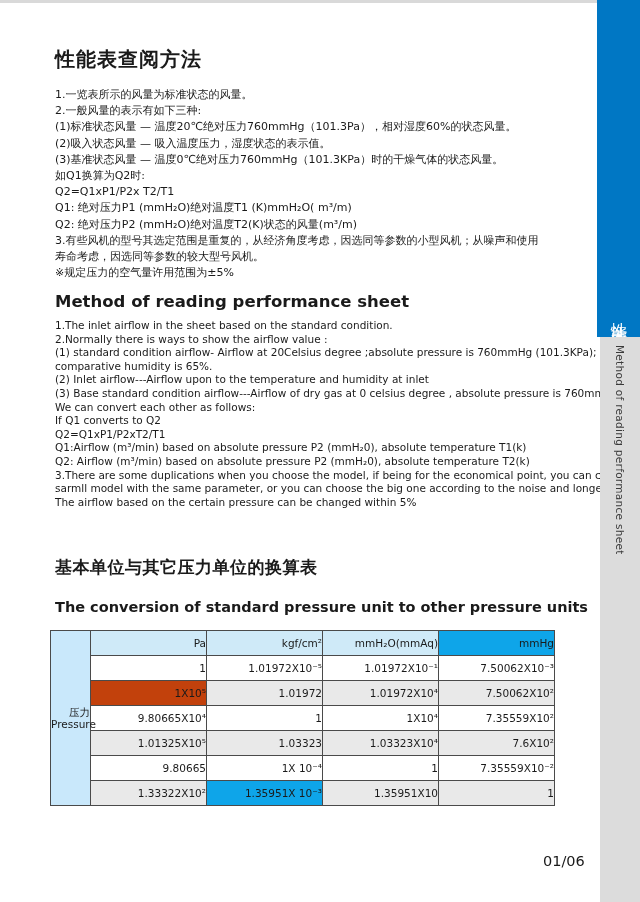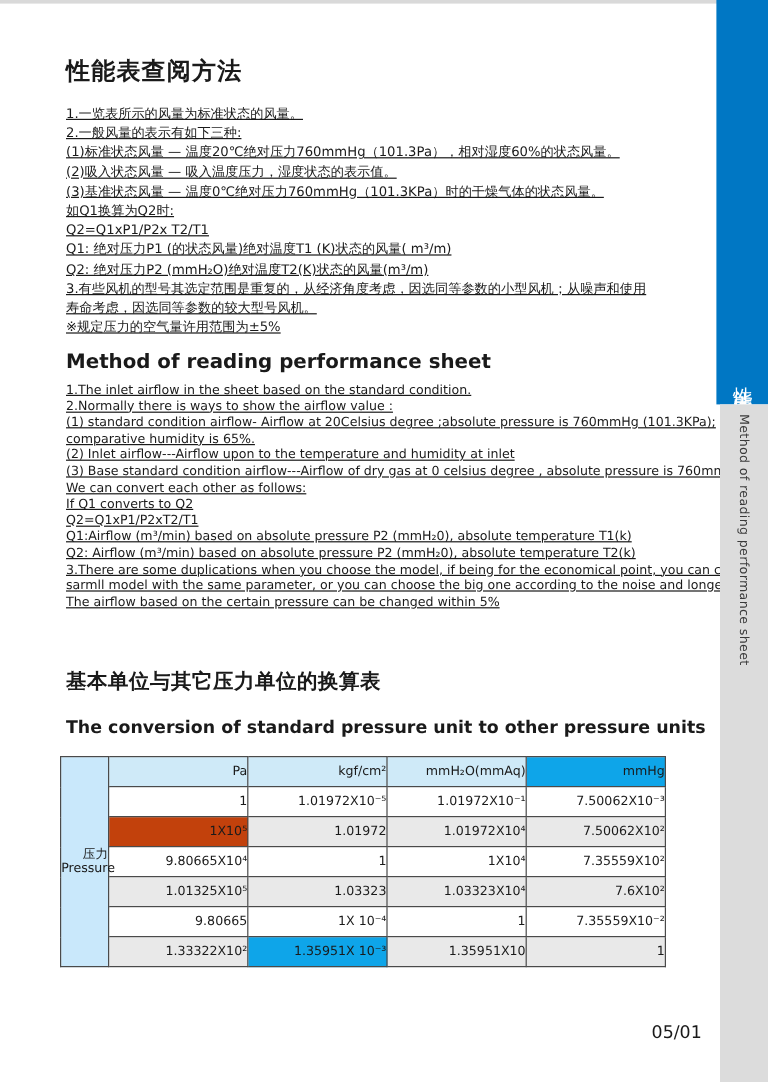--- a/index.html
+++ b/index.html
@@ -12,21 +12,21 @@
     overflow:hidden;
   }
   .page { position:absolute; inset:0; background:#fff; }
   .top-strip { position:absolute; top:0; left:0; width:640px; height:3px; background:#d9d9d9; }
 
   
   .title-cn {
     position:absolute; left:55px; top:46px;
     font-size:20px; font-weight:bold; letter-spacing:1px; margin:0;
   }
-  .para { position:absolute; left:55px; white-space:nowrap;text-decoration:underline; }
+  .para { position:absolute; left:55px; white-space:nowrap; }
   .para-cn { top:87px; font-size:11px; line-height:16.2px; }
   .heading-en {
     position:absolute; left:55px; top:292px;
     font-size:16.5px; font-weight:bold; margin:0;
   }
   .para-en { top:319px; font-size:10.5px; line-height:13.6px; }
 
   .conv-title-cn {
     position:absolute; left:55px; top:556px;
     font-size:17px; font-weight:bold; letter-spacing:0.5px; margin:0;
@@ -90,21 +90,21 @@
   <h1 class="title-cn">性能表查阅方法</h1>
 
   <div class="para para-cn">
     <div>1.一览表所示的风量为标准状态的风量。</div>
     <div>2.一般风量的表示有如下三种:</div>
     <div>(1)标准状态风量 — 温度20℃绝对压力760mmHg（101.3Pa），相对湿度60%的状态风量。</div>
     <div>(2)吸入状态风量 — 吸入温度压力，湿度状态的表示值。</div>
     <div>(3)基准状态风量 — 温度0℃绝对压力760mmHg（101.3KPa）时的干燥气体的状态风量。</div>
     <div>如Q1换算为Q2时:</div>
     <div>Q2=Q1xP1/P2x T2/T1</div>
-    <div>Q1: 绝对压力P1 (的状态风量)绝对温度T1 (K)状态的风量( m³/m)</div>
+    <div>Q1: 绝对压力P1 (mmH₂O)绝对温度T1 (K)mmH₂O( m³/m)</div>
     <div>Q2: 绝对压力P2 (mmH₂O)绝对温度T2(K)状态的风量(m³/m)</div>
     <div>3.有些风机的型号其选定范围是重复的，从经济角度考虑，因选同等参数的小型风机；从噪声和使用</div>
     <div>寿命考虑，因选同等参数的较大型号风机。</div>
     <div>※规定压力的空气量许用范围为±5%</div>
   </div>
 
   <h2 class="heading-en">Method of reading performance sheet</h2>
 
   <div class="para para-en">
     <div>1.The inlet airflow in the sheet based on the standard condition.</div>
@@ -177,21 +177,21 @@
       </tr>
       <tr class="alt">
         <td style="background: rgb(233, 233, 233);">1.33322X10²</td>
         <td style="background: #0ea5e9;">1.35951X 10⁻³</td>
         <td style="background: rgb(233, 233, 233);">1.35951X10</td>
         <td style="background: rgb(233, 233, 233);">1</td>
       </tr>
     </tbody>
   </table>
 
-  <div class="page-number">05/01</div>
+  <div class="page-number">01/06</div>
 
   <div class="sidebar-blue" style="background: rgb(0, 119, 196);">
     <div class="v-label">性能表查询方法</div>
   </div>
   <div class="sidebar-gray" style="background: rgb(220, 220, 220);">
     <div class="v-label">Method of reading performance sheet</div>
   </div>
 </div>
 
 </body></html>

